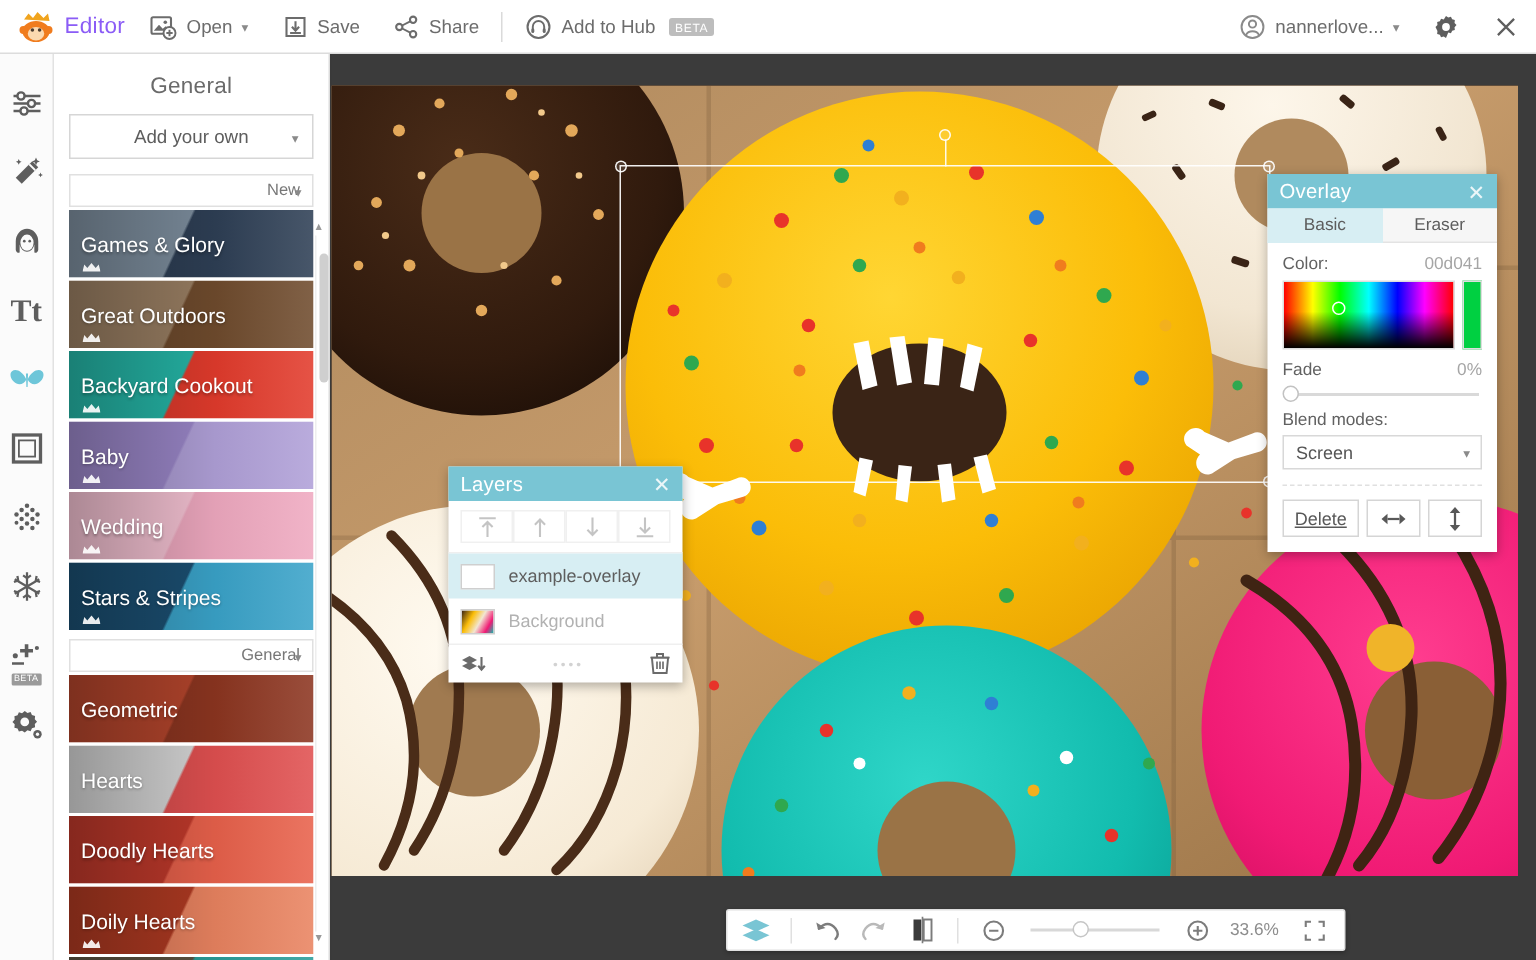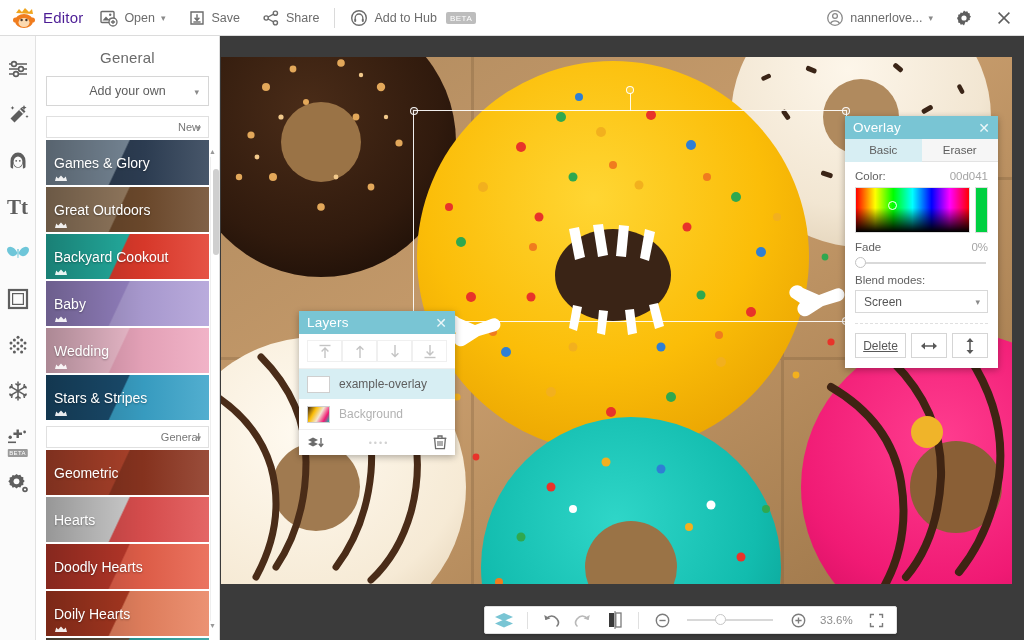--- a/index.html
+++ b/index.html
@@ -16,21 +16,21 @@
   
   .topbar {
     position: absolute; left: 0; top: 0; width: 1024px; height: 36px;
     background: #ffffff;
     border-bottom: 1px solid #dcdcdc;
     display: flex; align-items: center;
     z-index: 40;
   }
   .brand { display: flex; align-items: center; padding: 0 6px 0 12px; }
   .brand-logo { width: 24px; height: 22px; position: relative; margin-right: 7px; }
-  .brand-name { font-size: 15px; color: #4c1d95; letter-spacing: .2px; }
+  .brand-name { font-size: 15px; color: #8b5cf6; letter-spacing: .2px; }
   .tb-item {
     display: flex; align-items: center; height: 36px;
     padding: 0 11px; color: #6c6c6c; font-size: 12.5px;
     cursor: pointer; gap: 6px;
   }
   .tb-sep { width: 1px; height: 20px; background: #dadada; margin: 0 4px; }
   .tb-spacer { flex: 1; }
   .badge-beta {
     background: #bdbdbd; color: #fff; font-size: 8px; letter-spacing: .5px;
     padding: 2px 4px 1px; border-radius: 2px; margin-left: 3px;

